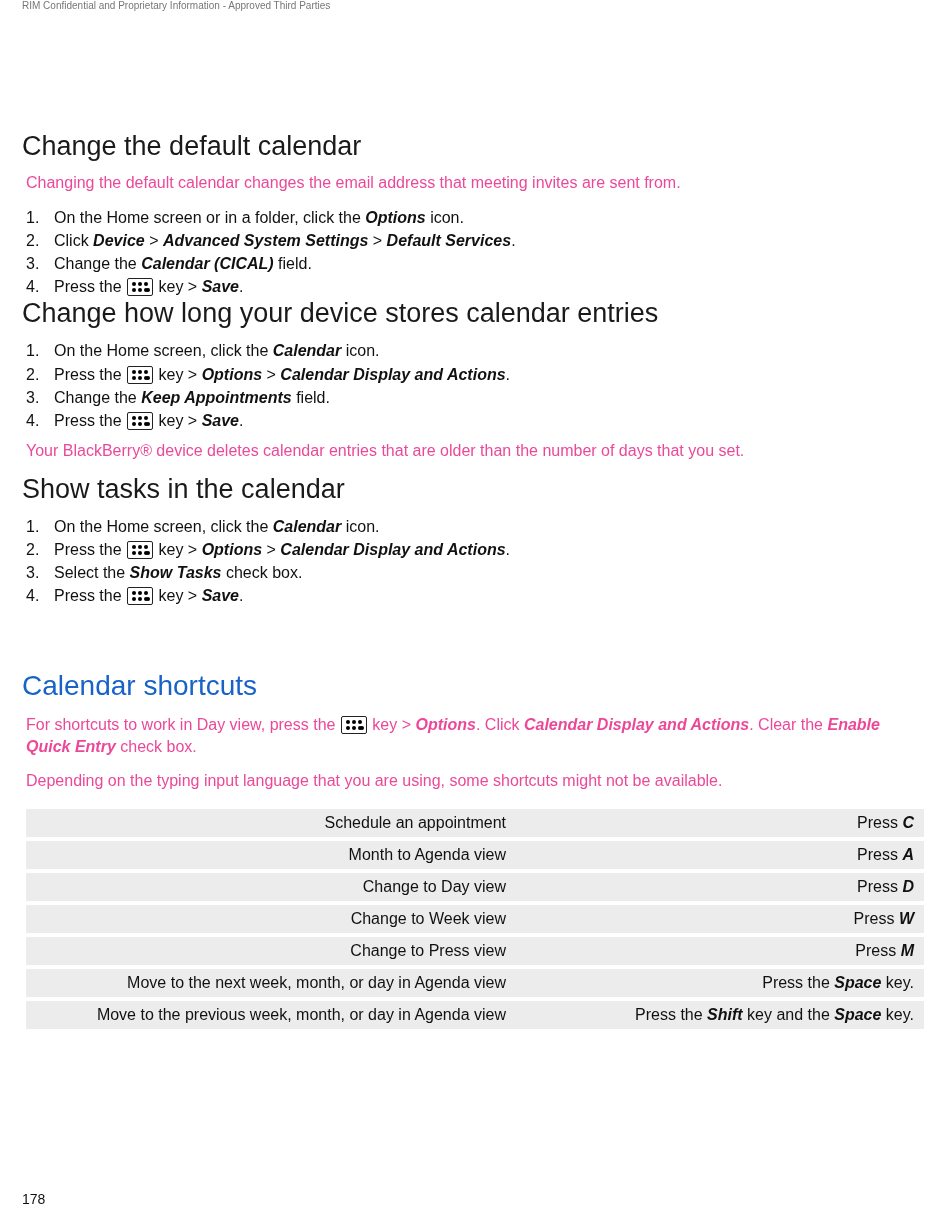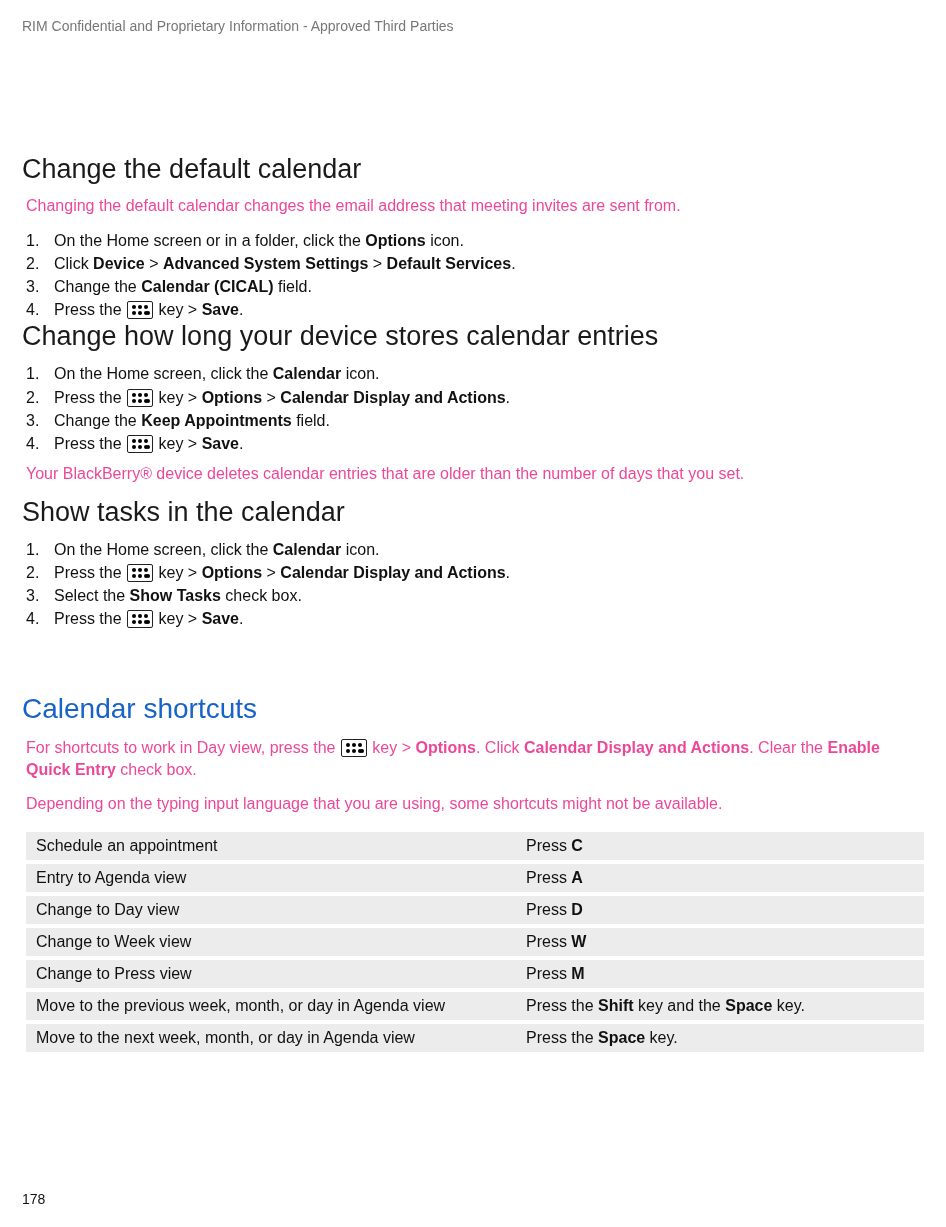--- a/index.html
+++ b/index.html
@@ -14,23 +14,23 @@
       position: relative;
       background: #fff;
     }
     .page {
       position: relative;
       width: 946px;
       height: 1227px;
       padding: 0 22px 0 22px;
     }
     .header {
-      font-size: 14px;
+      font-size: 10px;
       color: #777;
-      padding-top: 18px;
+      padding-top: 0;
       padding-left: 0;
     }
     .content {
       padding-top: 120px;
     }
     h2.section {
       font-family: "Trebuchet MS", "Segoe UI", Arial, sans-serif;
       font-weight: 400;
       font-size: 27px;
       color: #1a1a1a;
@@ -97,35 +97,36 @@
         12px 6px 0 #000,
         14px 6px 0 #000;
     }
     .gap-top { margin-top: 28px; }
     table.shortcuts {
       border-collapse: collapse;
       width: 898px;
       margin-top: 18px;
       margin-left: 4px;
       font-size: 16px;
+      text-align: right;
     }
     table.shortcuts td {
       background: #ececec;
       padding: 5px 10px 5px 10px;
       border-bottom: 4px solid #fff;
       vertical-align: top;
     }
     table.shortcuts td:first-child { width: 490px; }
     .pgnum {
       position: absolute;
       left: 22px;
       bottom: 20px;
       font-size: 14px;
     }
-    b { font-weight: 700; }
+    b { font-weight: 700; font-style: italic; }
   </style>
 </head>
 <body>
 
 <div class="page">
   <div class="header">RIM Confidential and Proprietary Information - Approved Third Parties</div>
 
   <div class="content">
 
     <h2 class="section">Change the default calendar</h2>
@@ -184,42 +185,42 @@
     </p>
     <p class="body">Depending on the typing input language that you are using, some shortcuts might not be available.</p>
 
     <table class="shortcuts">
       <tbody id="shortcut-rows">
           <tr>
             <td>Schedule an appointment</td>
             <td>Press <b>C</b></td>
           </tr>
           <tr>
-            <td>Entry to Agenda view</td>
+            <td>Month to Agenda view</td>
             <td>Press <b>A</b></td>
           </tr>
           <tr>
             <td>Change to Day view</td>
             <td>Press <b>D</b></td>
           </tr>
           <tr>
             <td>Change to Week view</td>
             <td>Press <b>W</b></td>
           </tr>
           <tr>
             <td>Change to Press view</td>
             <td>Press <b>M</b></td>
           </tr>
           <tr>
+            <td>Move to the next week, month, or day in Agenda view</td>
+            <td>Press the <b>Space</b> key.</td>
+          </tr>
+          <tr>
             <td>Move to the previous week, month, or day in Agenda view</td>
             <td>Press the <b>Shift</b> key and the <b>Space</b> key.</td>
           </tr>
-          <tr>
-            <td>Move to the next week, month, or day in Agenda view</td>
-            <td>Press the <b>Space</b> key.</td>
-          </tr>
         </tbody>
     </table>
 
   </div>
 
   <div class="pgnum">178</div>
 </div>
 
 </body></html>

